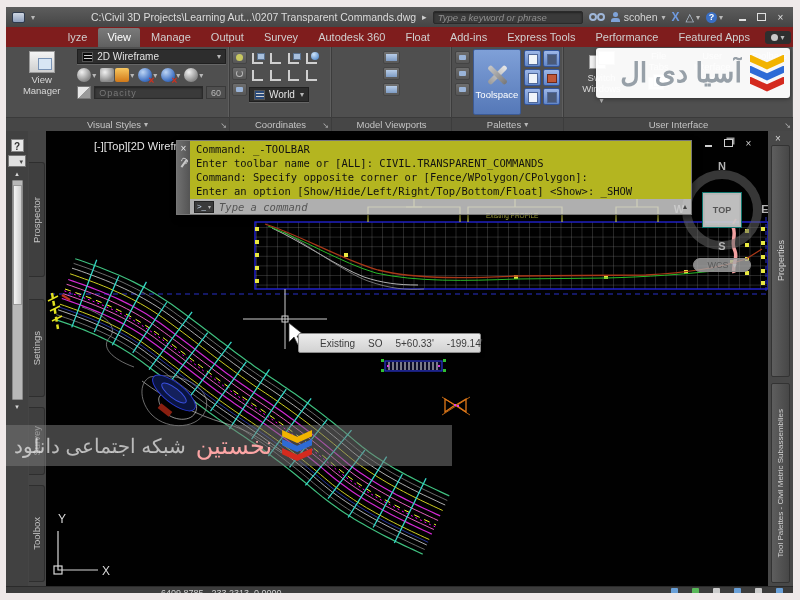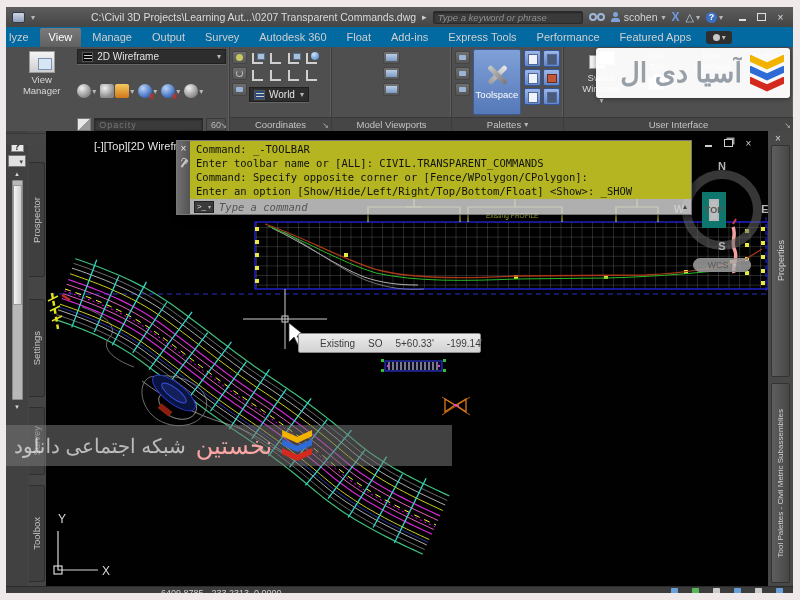--- a/index.html
+++ b/index.html
@@ -24,41 +24,41 @@
   .person:after{content:"";position:absolute;left:0;bottom:0;width:9px;height:4px;border-radius:3px 3px 0 0;background:#7fa3d8;}
   .xchg{color:#6f9ae0;font-weight:bold;font-size:12px;}
   .a360{color:#bfcee0;font-size:11px;display:flex;align-items:center;gap:2px;}
   .helpb{width:24px;display:flex;align-items:center;gap:2px;color:#fff;}
   .helpb b{display:inline-block;width:11px;height:11px;border-radius:50%;background:#3a6fc4;color:#fff;font-size:9px;text-align:center;line-height:11px;}
   .winbtn{width:13px;height:11px;display:inline-flex;align-items:center;justify-content:center;color:#e0e0e0;font-size:10px;}
   .winbtn.min:before{content:"";width:7px;height:2px;background:#e0e0e0;margin-top:5px;}
   .winbtn.max:before{content:"";width:7px;height:6px;border:1px solid #e0e0e0;}
 
   
-  .tabrow{height:20px;background:#0369a1;display:flex;align-items:flex-end;gap:2px;padding:0 2px;}
+  .tabrow{height:20px;background:#7f1d1d;display:flex;align-items:flex-end;gap:2px;padding:0 2px;justify-content:flex-end;}
   .tab{padding:3px 9px 4px;font-size:11px;color:#cfcfcf;white-space:nowrap;}
   .tab.active{background:linear-gradient(#7a7a7a,#606060);color:#fff;border-radius:2px 2px 0 0;}
   .tab.partial{padding-left:1px;}
   .cam-btn{margin-left:4px;margin-bottom:3px;width:26px;height:13px;background:#2e2e2e;border-radius:3px;display:flex;align-items:center;justify-content:center;gap:2px;}
   .cam-btn s{width:7px;height:7px;border-radius:50%;background:#c8c8c8;display:inline-block;}
 
   
   .ribbon{height:84px;background:#4f4f4f;display:flex;position:relative;}
   .panel{position:relative;border-right:1px solid #3c3c3c;box-shadow:inset -1px 0 0 #5e5e5e;display:flex;flex-direction:column;}
   .panel-body{flex:1;display:flex;padding:2px 3px;gap:3px;}
   .panel-label{height:14px;background:#464646;color:#c4c4c4;font-size:9.5px;display:flex;align-items:center;justify-content:center;gap:3px;border-top:1px solid #3a3a3a;}
   .launcher{position:absolute;right:2px;bottom:1px;font-size:8px;color:#b0b0b0;}
   .bigbtn{display:flex;flex-direction:column;align-items:center;justify-content:flex-start;gap:2px;padding:2px 3px;color:#d8d8d8;font-size:9.5px;text-align:center;line-height:10.5px;}
   .vm-ico{width:26px;height:22px;background:linear-gradient(#f4f4f4,#cfcfcf);border:1px solid #9a9a9a;position:relative;}
   .vm-ico:before{content:"";position:absolute;right:2px;bottom:2px;width:12px;height:10px;background:#d8e6f4;border:1px solid #7a93b5;}
   .combo{height:15px;background:#2d2d2d;border:1px solid #1f1f1f;box-shadow:0 1px 0 #666;display:flex;align-items:center;gap:4px;padding:0 4px;color:#e3e3e3;font-size:10px;}
   .combo .cico{width:11px;height:10px;background:#0a0a0a;border:1px solid #555;position:relative;}
   .combo .cico:before{content:"";position:absolute;left:1px;top:2px;width:8px;height:1px;background:#cfcfcf;box-shadow:0 3px 0 #cfcfcf;}
   .combo .grow{flex:1;white-space:nowrap;overflow:hidden;}
-  .vs-right{display:flex;flex-direction:column;gap:20px;width:152px;}
+  .vs-right{display:flex;flex-direction:column;gap:4px;width:152px;}
   .vs-icons{display:flex;align-items:center;gap:1px;}
   .sphere{width:14px;height:14px;border-radius:50%;background:radial-gradient(circle at 35% 30%,#f0f0f0,#8a8a8a 70%);display:inline-block;position:relative;}
   .sphere.blue{background:radial-gradient(circle at 35% 30%,#bcd4f4,#3a6cc0 70%);}
   .sphere.redx:after{content:"×";position:absolute;right:-2px;bottom:-4px;color:#d03020;font-weight:bold;font-size:10px;}
   .sphere.box{border-radius:2px;}
   .sphere.orange{border-radius:2px;background:linear-gradient(#f8c860,#d07818);}
   .vs-icons .caret{margin-right:3px;}
   .vs-opacity{display:flex;align-items:center;gap:3px;}
   .cube-ico{width:14px;height:13px;background:linear-gradient(135deg,#e8e8e8 50%,#9a9a9a 50%);border:1px solid #777;}
   .slider{flex:1;height:13px;background:#3a3a3a;border:1px solid #2a2a2a;box-shadow:inset 0 1px 2px #222;display:flex;align-items:center;padding:0 4px;}
@@ -135,21 +135,21 @@
   .cmd-input{height:17px;background:rgba(206,206,206,.85);display:flex;align-items:center;gap:5px;padding:0 4px;}
   .cmd-ico{width:20px;height:12px;background:#3b3b3b;border:1px solid #222;color:#cfe0f4;font-size:8px;display:flex;align-items:center;justify-content:center;gap:2px;}
   .cmd-ico .caret{font-size:6px;}
   .cmd-text{flex:1;font-family:"DejaVu Sans Mono",monospace;font-style:italic;font-size:10.5px;color:#555;}
   .cmd-up{color:#444;font-size:8px;}
   .tooltip{position:absolute;left:252px;top:202px;width:183px;height:20px;z-index:4;background:linear-gradient(#ececec,#d2d2d2);border:1px solid #8a8a8a;border-radius:2px;box-shadow:1px 2px 3px rgba(0,0,0,.5);display:flex;align-items:center;gap:13px;padding:0 8px;font-size:10px;color:#3c3c3c;}
   .tt-ico{width:10px;height:8px;border-top:2px dashed #5a78d0;border-bottom:2px dashed #90a8e0;}
   .viewcube{position:absolute;left:630px;top:33px;width:92px;height:112px;z-index:3;}
   .vc-ring{position:absolute;left:6px;top:6px;width:80px;height:80px;border:9px solid rgba(100,100,100,.55);border-radius:50%;}
   .vc-dir{position:absolute;color:#b4b4b4;font-weight:bold;font-size:11px;width:14px;text-align:center;}
-  .vc-top{position:absolute;left:26px;top:28px;width:24px;height:36px;background:rgba(206,206,206,.92);border:7px solid #0f766e;box-shadow:inset 0 0 0 2px #b8b8b8;color:#555;font-weight:bold;font-size:9px;display:flex;align-items:center;justify-content:center;}
+  .vc-top{position:absolute;left:26px;top:28px;width:40px;height:36px;background:rgba(206,206,206,.92);border:1px solid #0f766e;box-shadow:inset 0 0 0 2px #b8b8b8;color:#555;font-weight:bold;font-size:9px;display:flex;align-items:center;justify-content:center;}
   .vc-wcs{position:absolute;left:17px;top:94px;width:58px;height:14px;background:rgba(168,168,168,.8);border:1px solid #8a8a8a;border-radius:7px;color:#5a5a5a;font-size:9px;display:flex;align-items:center;justify-content:center;gap:4px;}
 
   
   .watermark{position:absolute;left:0;top:418px;width:446px;height:41px;background:rgba(118,118,118,.55);z-index:8;display:flex;align-items:center;gap:10px;padding-left:8px;overflow:hidden;}
   .wm-rest{font-size:20px;color:rgba(240,240,240,.7);white-space:nowrap;}
   .wm-lead{font-size:24px;font-weight:normal;color:#fca5a5;white-space:nowrap;}
   .chevstack{display:flex;flex-direction:column;align-items:center;}
   .chev{display:block;width:30px;height:13px;clip-path:polygon(0 0,50% 52%,100% 0,100% 48%,50% 100%,0 48%);}
   .chev.c1{background:#f2b300;} .chev.c2{background:#2e6bd6;margin-top:-4px;} .chev.c3{background:#d42a1e;margin-top:-4px;}
   .logo{position:absolute;left:590px;top:41px;width:194px;height:50px;background:rgba(255,255,255,.96);border-radius:3px;box-shadow:0 1px 4px rgba(0,0,0,.4);z-index:9;display:flex;align-items:center;justify-content:flex-end;gap:8px;padding:0 6px;}

